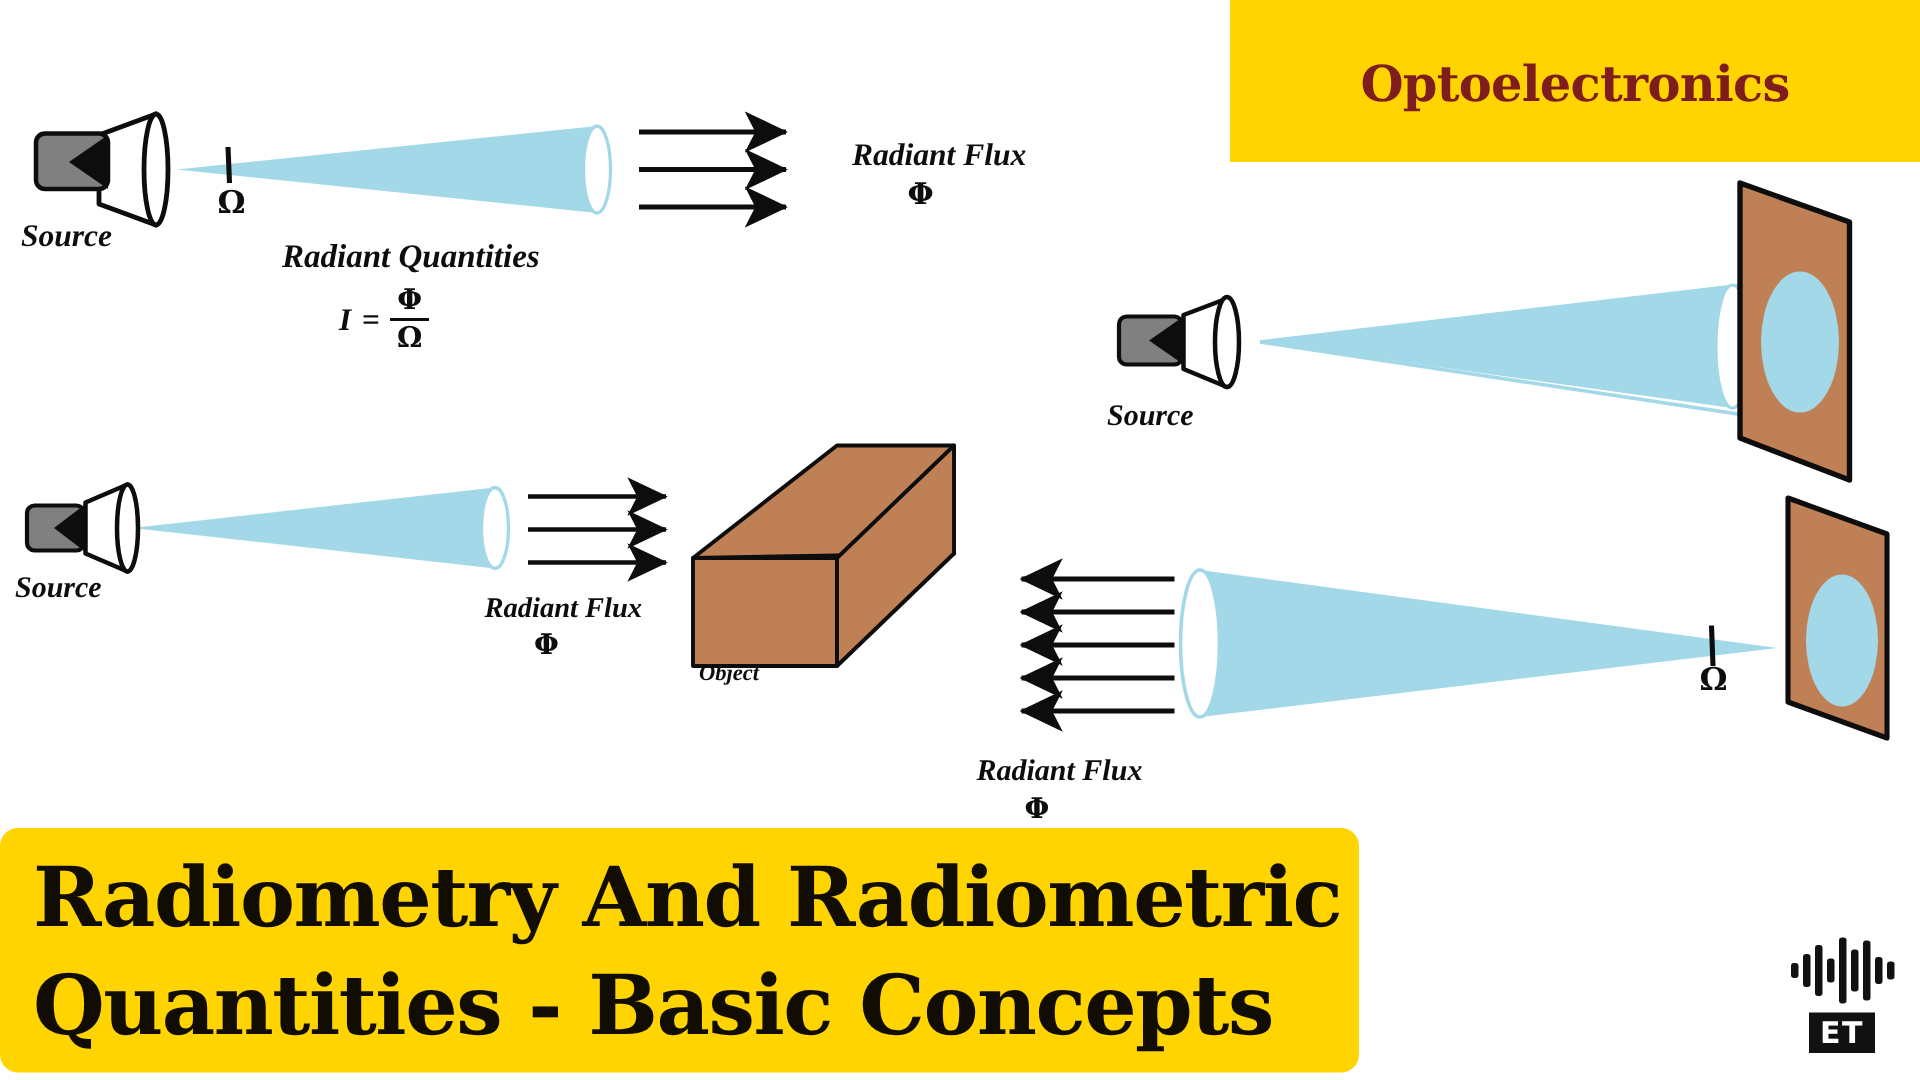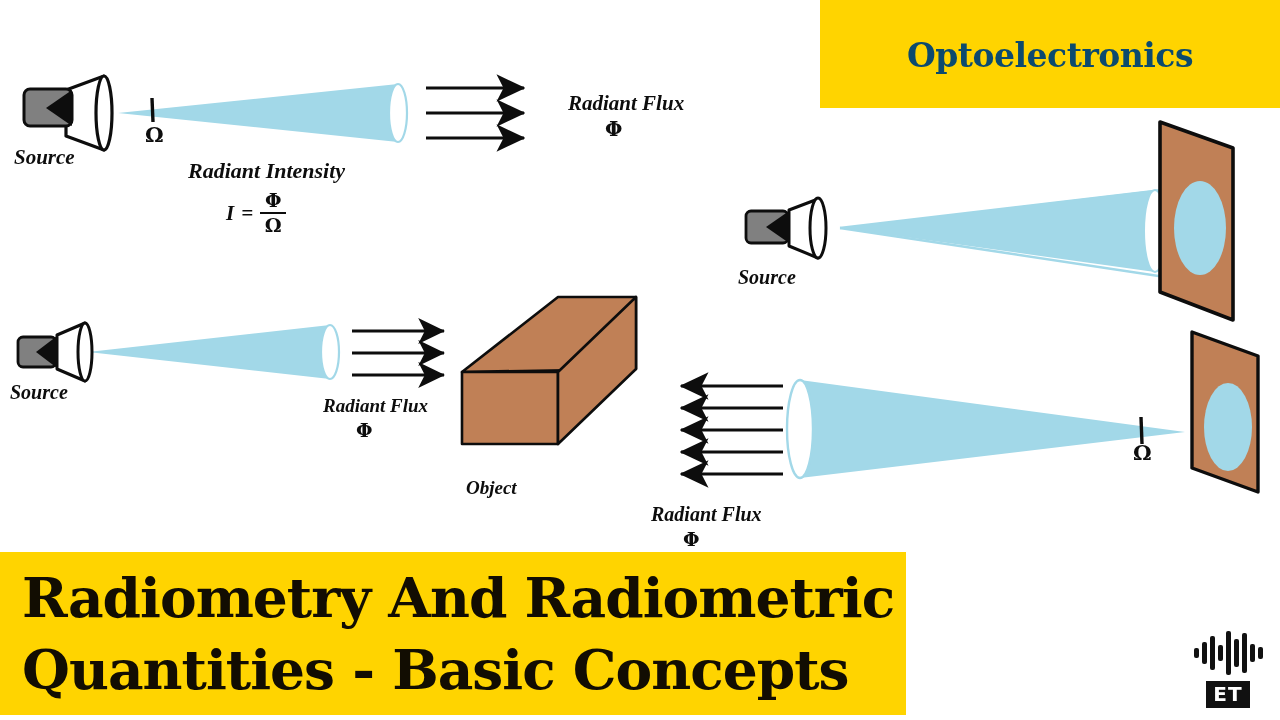--- a/index.html
+++ b/index.html
@@ -42,31 +42,32 @@
     top: 0px;
     width: 460px;
     height: 108px;
     padding-top: 4px;
   }
   #top-banner .line {
     font-family: "DejaVu Serif", "Liberation Serif", serif;
     font-weight: bold;
     font-size: 33px;
     line-height: 40px;
-    color: #0c4a6e;
+    color: #7f1d1d;
     letter-spacing: -0.5px;
     white-space: nowrap;
   }
   #bottom-banner {
     left: 0px;
     top: 552px;
     width: 906px;
     height: 163px;
     align-items: flex-start;
     padding-left: 22px;
+    border-radius: 12px;
   }
   #bottom-banner .line {
     font-family: "DejaVu Serif", "Liberation Serif", serif;
     font-weight: bold;
     font-size: 55px;
     line-height: 72px;
     color: #120d02;
     letter-spacing: -1px;
     white-space: nowrap;
   }
@@ -120,21 +121,21 @@
   }
   #logo {
     position: absolute;
     left: 1186px;
     top: 618px;
     width: 84px;
     height: 90px;
     display: flex;
     flex-direction: column;
     align-items: center;
-    justify-content: flex-end;
+    justify-content: center;
   }
   #logo .bars {
     display: flex;
     align-items: center;
     justify-content: center;
     height: 46px;
     gap: 3px;
   }
   #logo .bars i {
     display: block;
@@ -246,37 +247,37 @@
         <line x1="783" y1="474" x2="681" y2="474" stroke="#0d0d0d" stroke-width="3.2" marker-end="url(#arrowhead-left)"></line>
       </g>
 
       <path d="M1192,332 L1258,356 L1258,492 L1192,468 Z" fill="#C08056" stroke="#0d0d0d" stroke-width="3.4" stroke-linejoin="round"></path>
       <ellipse cx="1228" cy="427" rx="24" ry="44" fill="#A2D8E8"></ellipse>
     </g>
   </svg>
 
   <div class="dlabel" style="left:14px; top:145px; font-size:21px;">Source</div>
   <div class="sym" style="left:145px; top:122px; font-size:21px;">Ω</div>
-  <div class="dlabel" style="left:188px; top:158px; font-size:22px;">Radiant Intensity</div>
+  <div class="dlabel" style="left:188px; top:158px; font-size:22px;">Radiant Quantities</div>
   <div class="frac" style="left:226px; top:190px;">
     <span class="lhs">I</span>
     <span class="lhs">=</span>
     <span class="stack">
       <span class="num">Φ</span>
       <span class="bar"></span>
       <span class="den">Ω</span>
     </span>
   </div>
   <div class="dlabel" style="left:568px; top:91px; font-size:21px;">Radiant Flux</div>
   <div class="sym" style="left:605px; top:117px; font-size:20px;">Φ</div>
 
   <div class="dlabel" style="left:10px; top:381px; font-size:20px;">Source</div>
   <div class="dlabel" style="left:323px; top:395px; font-size:19px;">Radiant  Flux</div>
   <div class="sym" style="left:356px; top:419px; font-size:19px;">Φ</div>
-  <div class="dlabel" style="left:466px; top:441px; font-size:19px;margin-top:36px;">Object</div>
+  <div class="dlabel" style="left:466px; top:441px; font-size:15px;">Object</div>
 
   <div class="dlabel" style="left:738px; top:266px; font-size:20px;">Source</div>
 
   <div class="sym" style="left:1133px; top:440px; font-size:21px;">Ω</div>
   <div class="dlabel" style="left:651px; top:503px; font-size:20px;">Radiant Flux</div>
   <div class="sym" style="left:683px; top:528px; font-size:19px;">Φ</div>
 
   <div class="banner" id="top-banner">
     <div class="line">Optoelectronics</div>
   </div>

